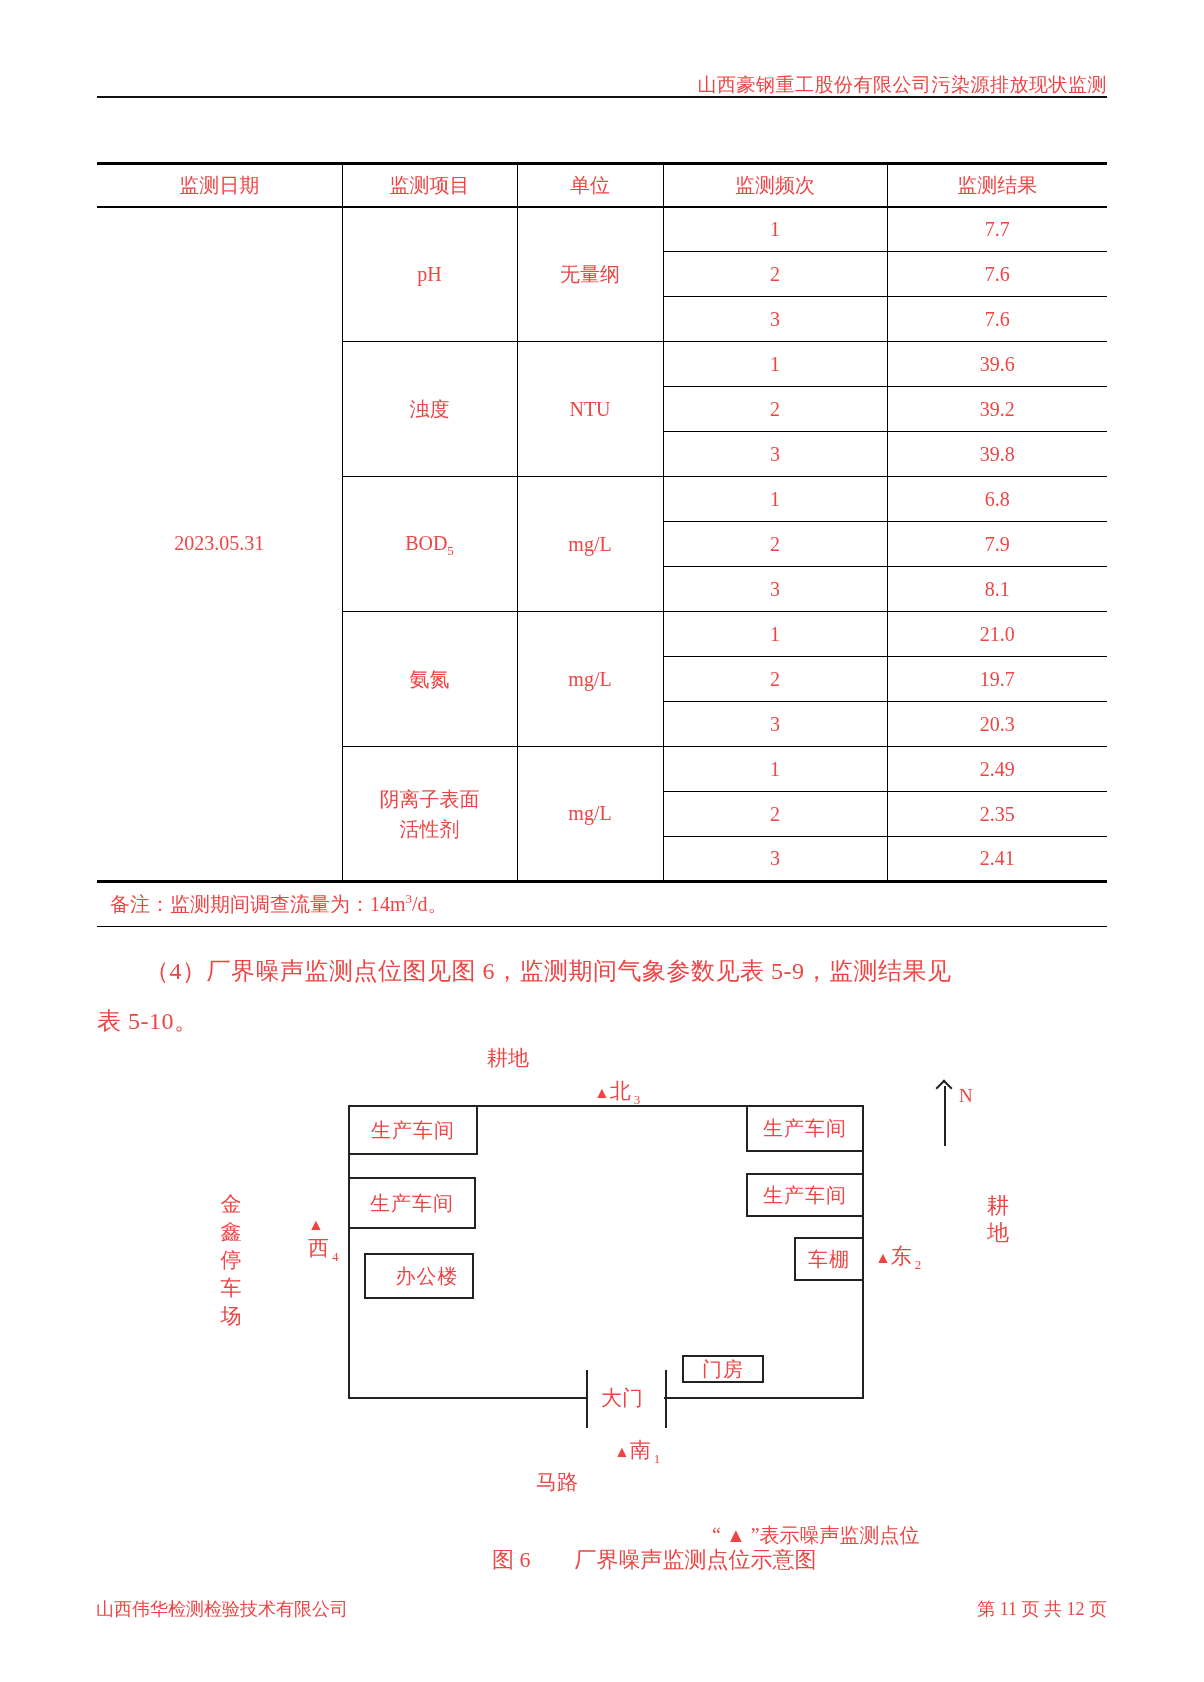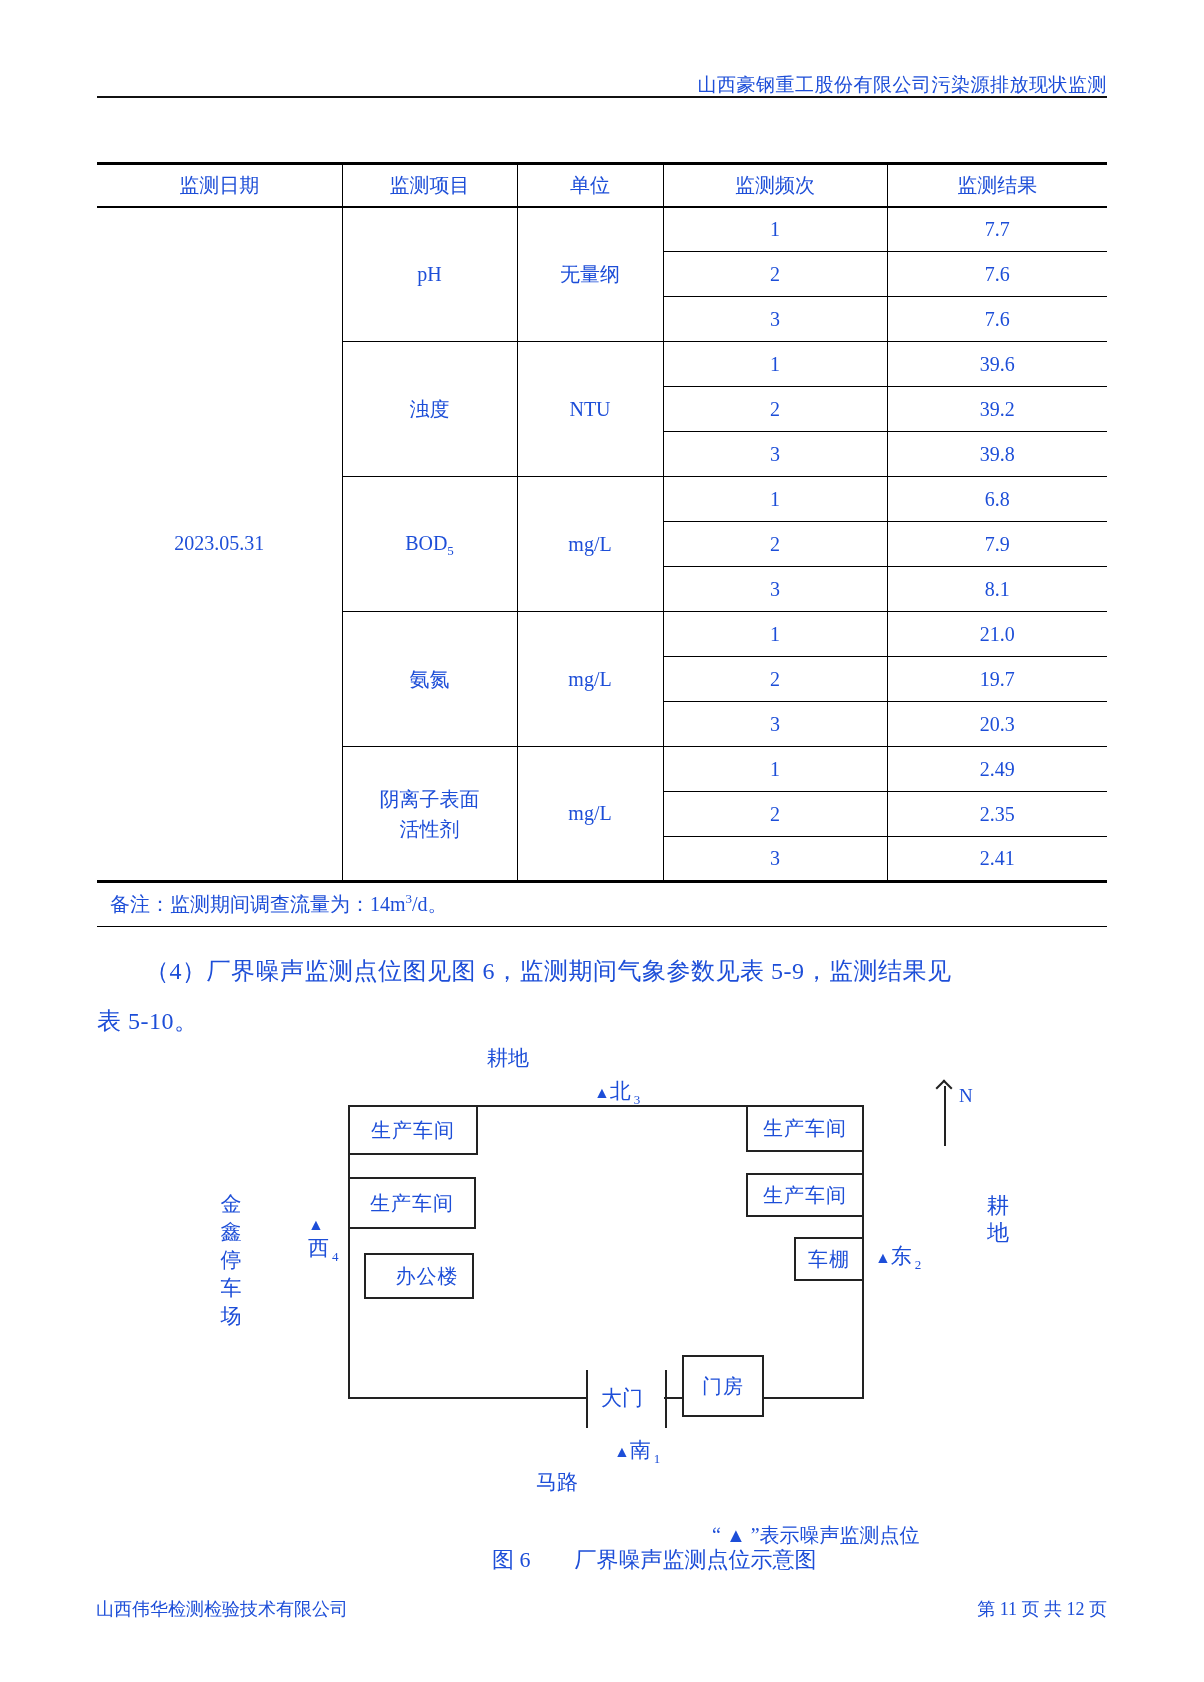--- a/index.html
+++ b/index.html
@@ -1,19 +1,19 @@
 <!DOCTYPE html>
 <html><head>
 <meta charset="utf-8">
 <style>
   * { margin:0; padding:0; box-sizing:border-box; }
   html,body { background:#e8e8e8; }
   .page {
     position:relative; width:1204px; height:1682px; background:#ffffff;
-    margin:0 auto; overflow:hidden; color:#1d4ed8;
+    margin:0 auto; overflow:hidden; color:#ef4444;
     font-family:"Liberation Serif","DejaVu Serif",serif;
   }
   
   .doc-header { position:absolute; top:72px; right:97px; font-size:19px; letter-spacing:.5px; white-space:nowrap; }
   .header-rule { position:absolute; left:97px; top:96px; width:1010px; border-top:2px solid #111; }
   
   .tbl-title { position:absolute; left:97px; top:125px; width:1010px; text-align:center;
                font-size:23px; font-weight:bold; white-space:pre; }
   
   .tbl-wrap { position:absolute; left:97px; top:162px; width:1010px; }
@@ -192,21 +192,21 @@
       </div>
     <div class="abs bld" style="left:746px; top:133px; width:118px; height:44px;">
         <span>生产车间</span>
       </div>
     <div class="abs bld" style="left:364px; top:213px; width:110px; height:46px;padding-left:16px;">
         <span>办公楼</span>
       </div>
     <div class="abs bld" style="left:794px; top:197px; width:70px;  height:44px;">
         <span>车棚</span>
       </div>
-    <div class="abs bld" style="left:682px; top:315px; width:82px;  height:62px;">
+    <div class="abs bld" style="left:682px; top:315px; width:82px;  height:28px;">
         <span>门房</span>
       </div>
 
     <div class="abs marker" style="left:308px; top:176px; text-align:left;">
       <div class="tri">▲</div>
       <div><span>西</span><span class="msub">4</span></div>
     </div>
     <div class="abs vtext" style="left:218px; top:150px;">金鑫停车场</div>
 
     <div class="abs marker" style="left:875px; top:162px;margin-top:40px;">

